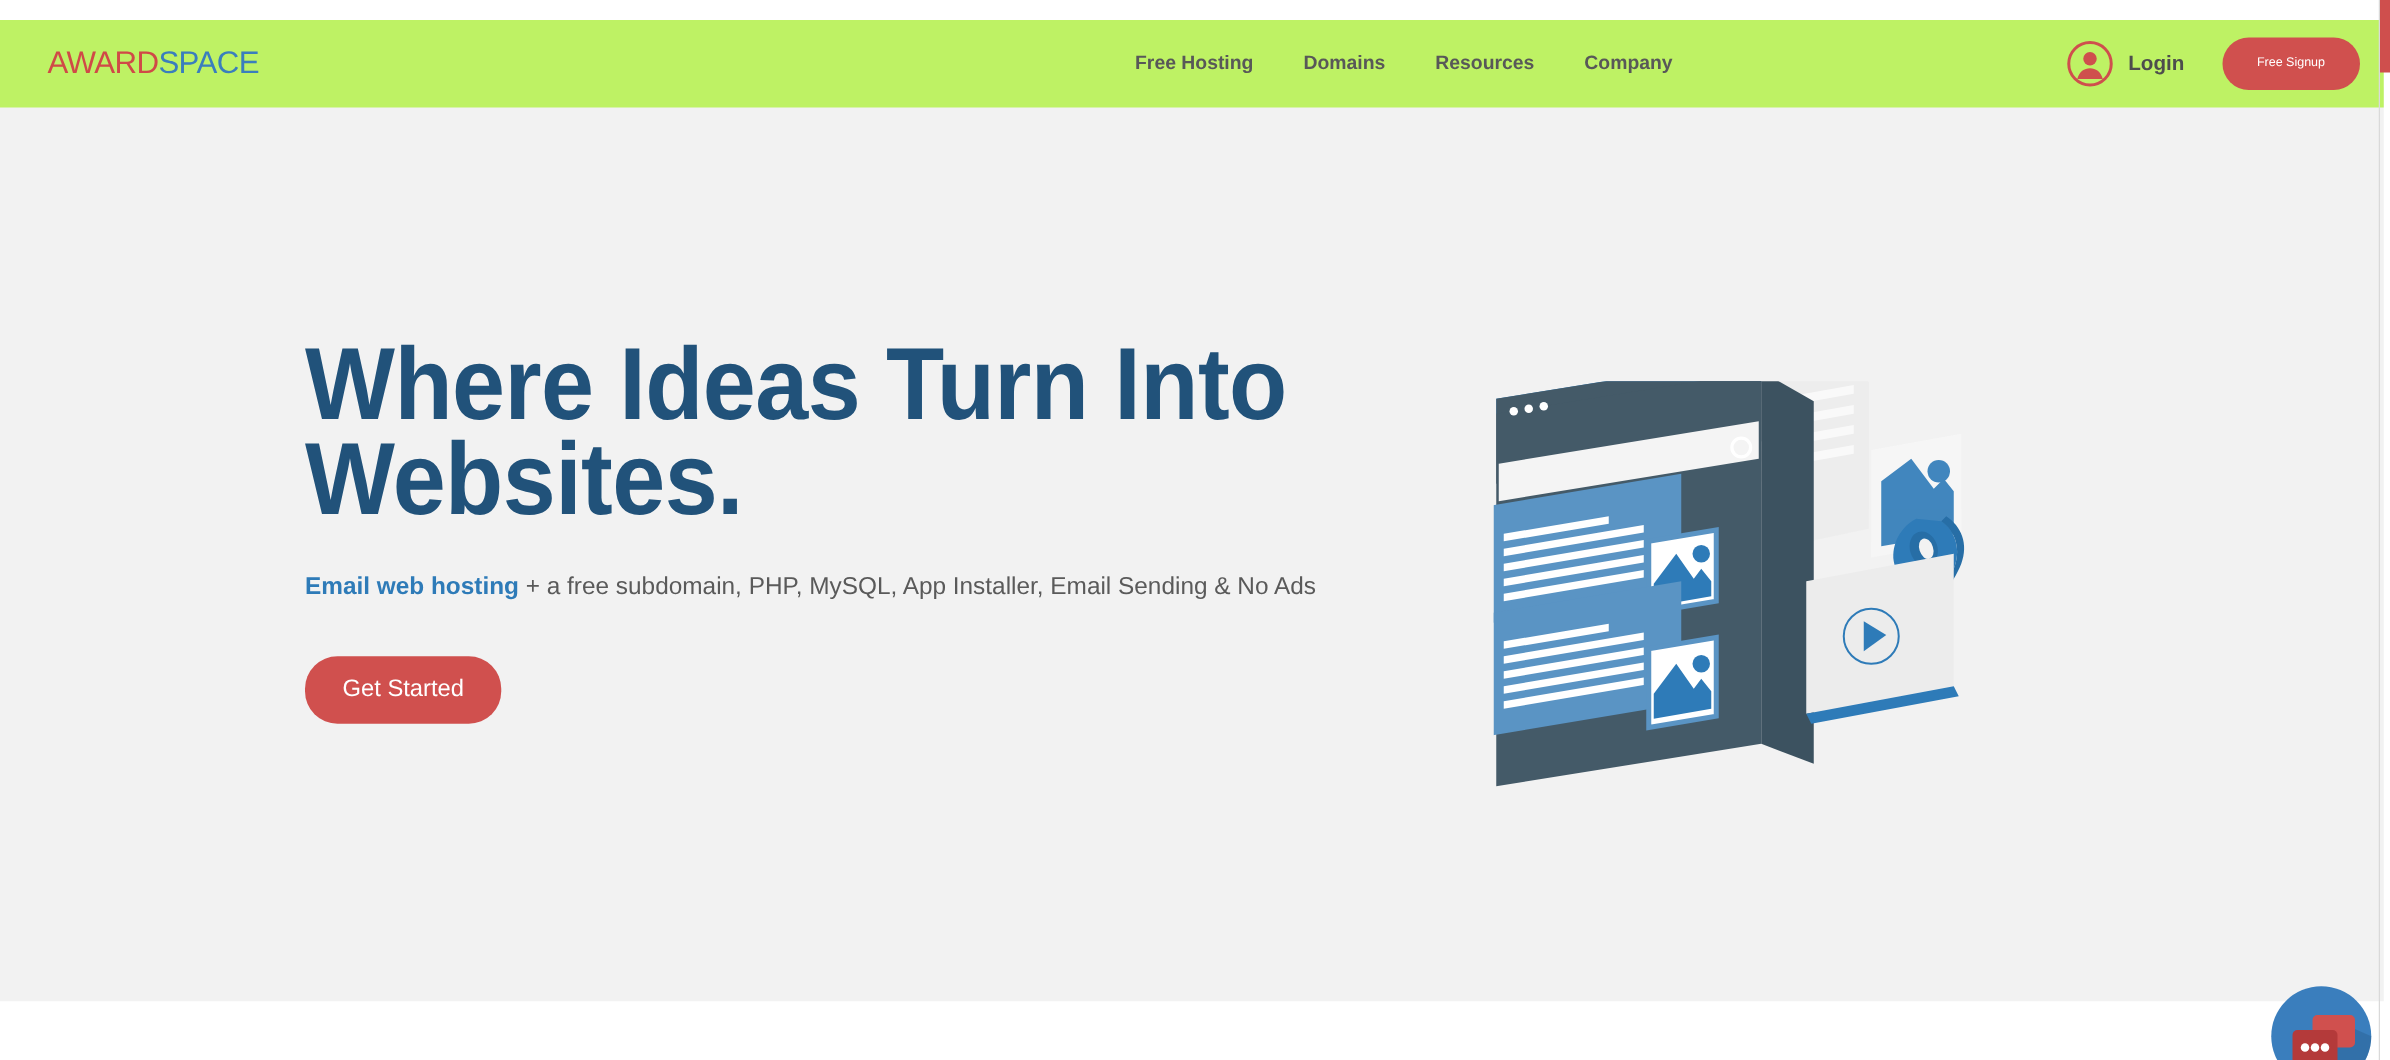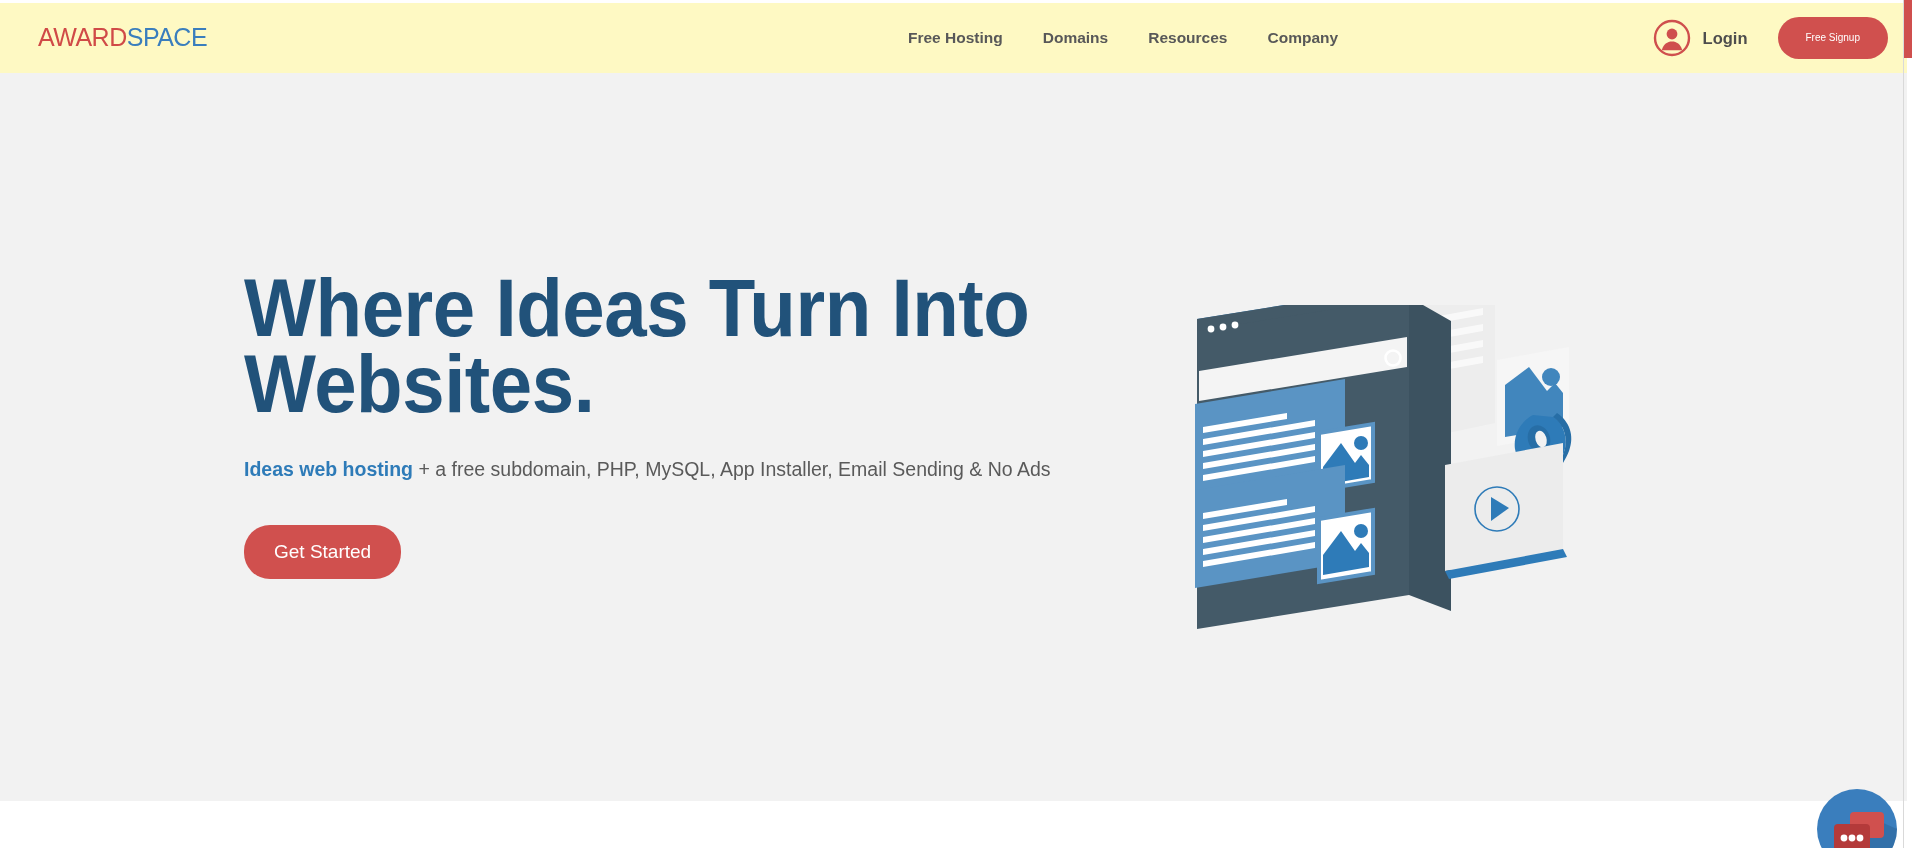--- a/index.html
+++ b/index.html
@@ -7,23 +7,23 @@
   html, body {
     width:1912px; height:848px;
     background:#ffffff;
     font-family:"Liberation Sans", sans-serif;
     overflow:hidden;
   }
   .page { position:relative; width:1912px; height:848px; background:#ffffff; }
 
   
   .header {
-    position:absolute; top:3px; left:0;
+    position:absolute; top:16px; left:0;
     width:1907px; height:70px;
-    background:#fef9c3;
+    background:#bef264;
     display:flex; align-items:center;
     z-index:20;
   }
   .logo {
     position:absolute; left:38px; top:22px;
     font-size:25px; font-weight:400; letter-spacing:-0.5px;
     white-space:nowrap; line-height:1;
   }
   .logo .award { color:#d04a47; }
   .logo .space { color:#3a7ebd; }
@@ -131,21 +131,21 @@
   <div class="edge-strip"></div>
   <div class="edge-divider"></div>
 
   <div class="hero">
 
     <div class="hero-copy">
       <h1 class="headline">Where Ideas Turn Into
 Websites.</h1>
 
       <p class="subtitle">
-        <span class="accent">Ideas web hosting</span><span> + a free subdomain, PHP, MySQL, App Installer, Email Sending &amp; No Ads</span>
+        <span class="accent">Email web hosting</span><span> + a free subdomain, PHP, MySQL, App Installer, Email Sending &amp; No Ads</span>
       </p>
 
       <button class="cta-btn">Get Started</button>
     </div>
 
     <div class="hero-art">
       <svg width="460" height="400" viewBox="0 0 460 400">
 
         <g opacity="0.55">
           <path d="M168 0 L300 0 L300 118 L168 146 Z" fill="#e9e9e9"></path>

